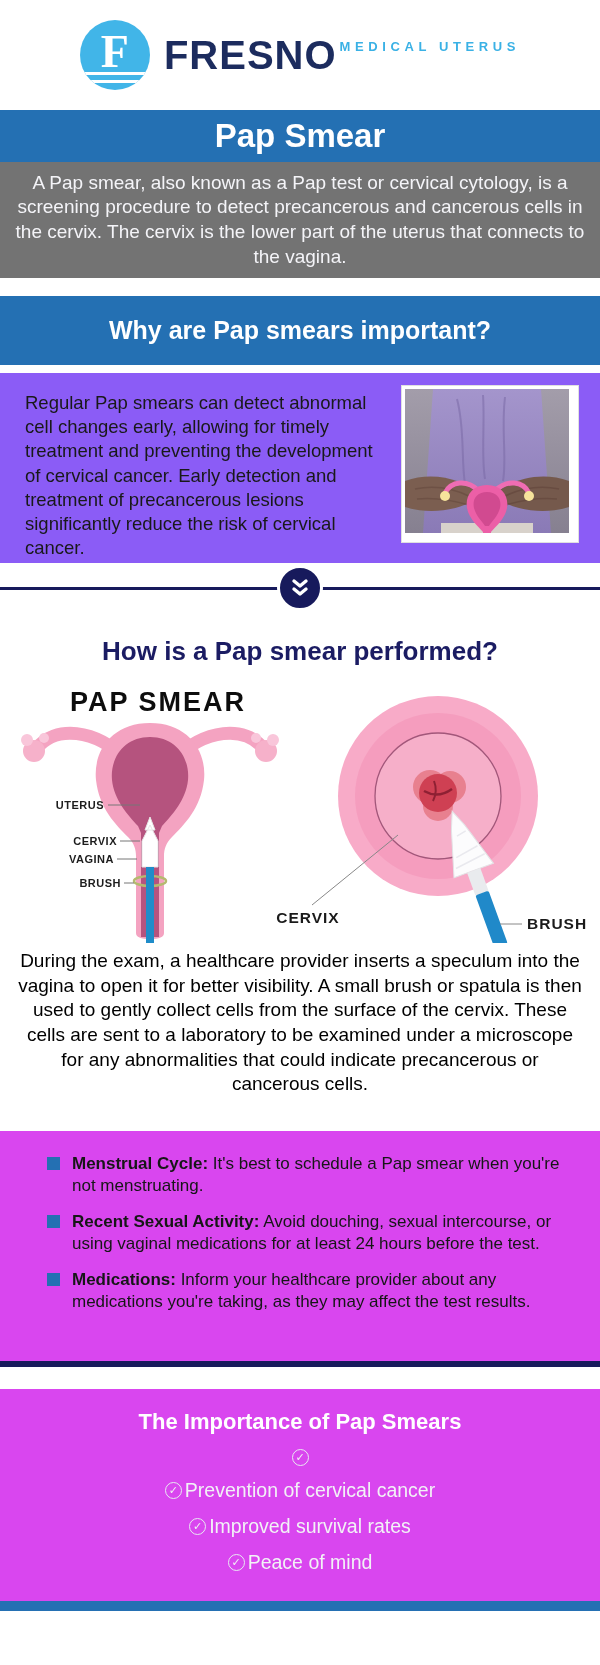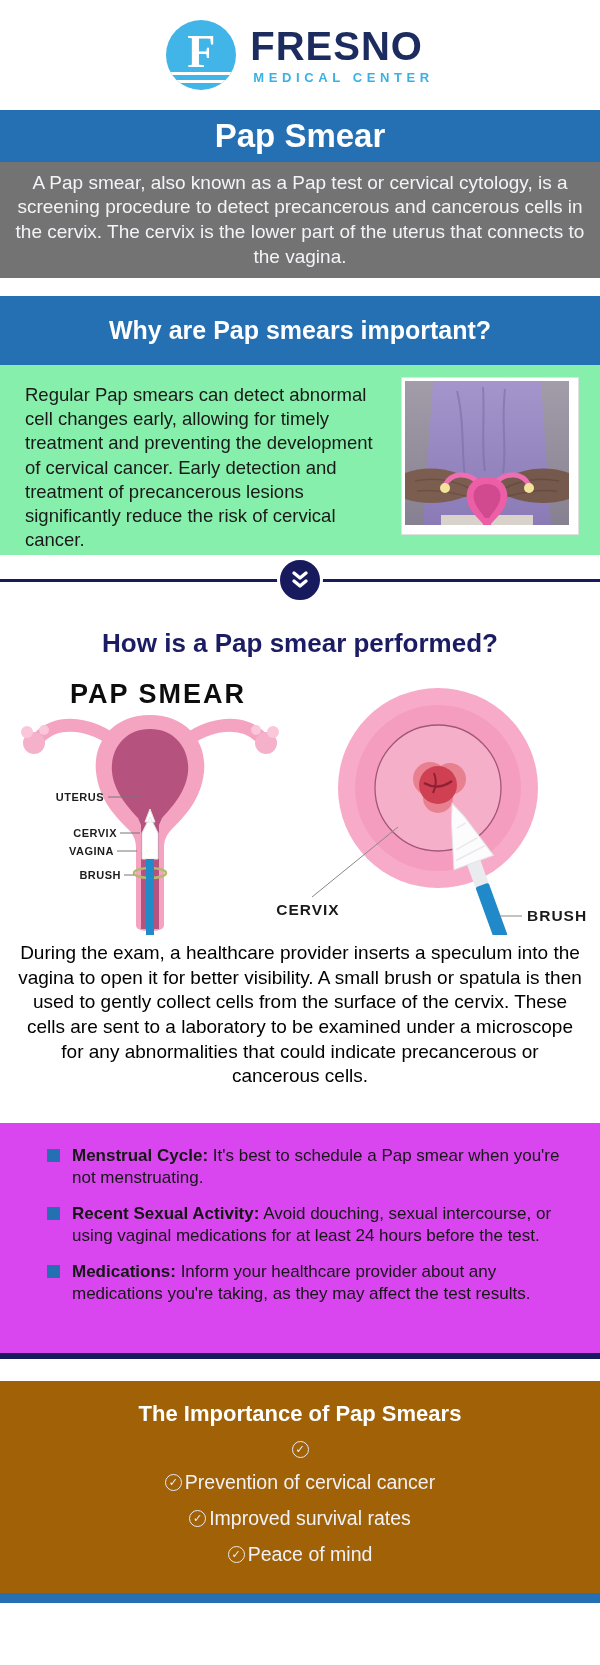--- a/index.html
+++ b/index.html
@@ -4,21 +4,21 @@
 <style>
   html,body{margin:0;padding:0;background:#ffffff;}
   .page{width:600px;height:1665px;margin:0 auto;font-family:"Liberation Sans",sans-serif;display:flex;flex-direction:column;overflow:hidden;background:#fff;}
   .sec{flex:0 0 auto;box-sizing:border-box;overflow:hidden;}
 
   
   .s-header{height:110px;display:flex;align-items:center;justify-content:center;gap:14px;}
   .logo-mark{width:70px;height:70px;border-radius:50%;background:#41b5e8;position:relative;overflow:hidden;flex:0 0 auto;}
   .logo-f{position:absolute;top:2px;left:0;right:0;text-align:center;color:#fff;font-size:46px;font-weight:700;font-family:"Liberation Serif",serif;line-height:60px;}
   .logo-wave{position:absolute;left:0;right:0;height:3.5px;background:#fff;}
-  .logo-text{display:flex;flex-direction:column;line-height:1;}
+  .logo-text{display:flex;flex-direction:row;line-height:1;}
   .logo-name{font-size:40px;font-weight:800;color:#1c2c5e;letter-spacing:1px;}
   .logo-tag{font-size:13px;font-weight:700;color:#3ab1e5;letter-spacing:4.6px;margin-top:5px;padding-left:3px;}
 
   
   .banner{background:#2470b3;color:#fff;text-align:center;font-weight:700;}
   .s-banner1{height:52px;line-height:52px;font-size:33px;}
   .s-banner2{height:69px;line-height:69px;font-size:25px;}
   .s-banner3{height:62px;line-height:62px;font-size:28px;}
 
   
@@ -26,21 +26,21 @@
   .s-intro p{margin:0;width:572px;color:#f4f4f8;font-size:19px;line-height:1.3;font-weight:500;text-align:center;}
 
   .s-gap1{height:18px;background:#fff;}
   .s-gap2{height:23px;background:#fff;}
   .s-gap3{height:15px;background:#fff;}
   .s-gap4{height:22px;background:#fff;}
   .s-line{height:6px;background:#171a5c;}
   .s-strip{height:10px;background:#2470b3;}
 
   
-  .s-why{height:190px;background:#86efac;display:flex;padding:13px 22px 0 25px;gap:12px;}
+  .s-why{height:190px;background:#8b5cf6;display:flex;padding:13px 22px 0 25px;gap:12px;margin-top:8px;}
   .why-text{flex:1;font-size:18.5px;line-height:1.31;color:#191919;font-weight:500;margin:0;padding-top:5px;}
   .photo-frame{flex:0 0 auto;width:170px;height:150px;background:#fff;border:3px solid #fff;box-shadow:0 0 0 1px #e0e0e0;}
 
   
   .s-divider{height:55px;position:relative;background:#fff;}
   .div-line{position:absolute;top:24px;left:0;right:0;height:3px;background:#171a5c;}
   .div-circle{position:absolute;top:2px;left:277px;width:46px;height:46px;border-radius:50%;background:#171a5c;border:3px solid #fff;box-sizing:border-box;display:flex;align-items:center;justify-content:center;}
 
   
   .s-howhead{height:65px;padding-top:18px;text-align:center;font-size:26px;font-weight:700;color:#1b1c63;}
@@ -49,42 +49,42 @@
   .s-para p{margin:0;text-align:center;font-size:19px;line-height:1.3;color:#000000;font-weight:500;}
 
   
   .s-factors{height:230px;background:#d946ef;padding:22px 38px 0 47px;}
   .factor-item{display:flex;gap:12px;margin-bottom:13px;}
   .bullet-sq{flex:0 0 auto;width:13px;height:13px;background:#2470b3;margin-top:4px;}
   .factor-body{font-size:17px;line-height:1.32;color:#161616;font-weight:500;}
   .factor-title{font-weight:700;}
 
   
-  .s-footer{height:212px;background:#a16207;color:#fff;text-align:center;padding-top:20px;}
+  .s-footer{height:212px;background:#d946ef;color:#fff;text-align:center;padding-top:20px;}
   .footer-heading{font-size:22px;font-weight:700;margin:0 0 14px;}
   .footer-item{font-size:19.5px;margin:0 0 13px;display:flex;align-items:center;justify-content:center;gap:3px;color:#f2f2f6;}
   .check-circle{display:inline-flex;width:17px;height:17px;border:1.6px solid #e9e9f2;border-radius:50%;align-items:center;justify-content:center;font-size:11px;line-height:1;box-sizing:border-box;}
 
   .diag-label{font-size:11px;font-weight:700;fill:#1d1d1d;letter-spacing:.5px;}
   .diag-label-lg{font-size:15.5px;font-weight:600;fill:#1a1a1a;letter-spacing:1px;}
 </style>
 </head>
 <body>
 
 <div class="page">
 
   <div class="sec s-header">
     <div class="logo-mark">
       <span class="logo-f">F</span>
       <span class="logo-wave" style="bottom:15px;"></span>
       <span class="logo-wave" style="bottom:7px;"></span>
     </div>
     <div class="logo-text">
       <span class="logo-name">FRESNO</span>
-      <span class="logo-tag">MEDICAL CENTER</span>
+      <span class="logo-tag">MEDICAL UTERUS</span>
     </div>
   </div>
 
   <div class="sec banner s-banner1">Pap Smear</div>
 
   <div class="sec s-intro">
     <p>A Pap smear, also known as a Pap test or cervical cytology, is a screening procedure to detect precancerous and cancerous cells in the cervix. The cervix is the lower part of the uterus that connects to the vagina.</p>
   </div>
 
   <div class="sec s-gap1"></div>

